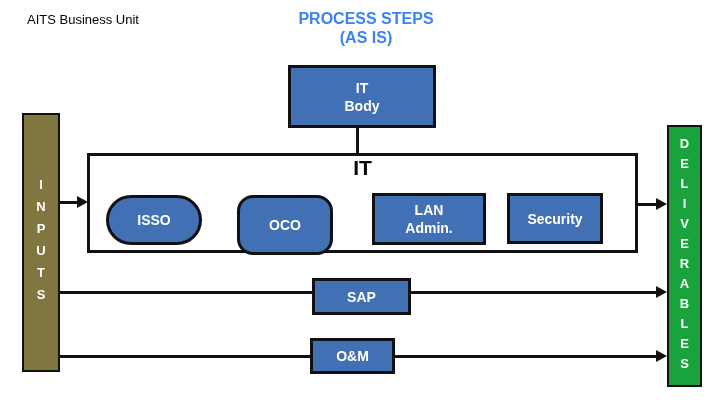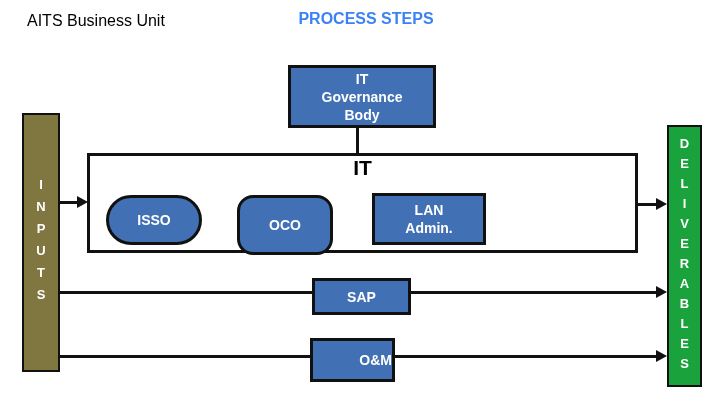--- a/index.html
+++ b/index.html
@@ -8,21 +8,21 @@
     width:717px;height:402px;
     background:#ffffff;
     font-family:"Liberation Sans","DejaVu Sans",sans-serif;
     overflow:hidden;
   }
   .abs{position:absolute;}
 
   
   .unit-label{
     left:27px;top:12px;
-    font-size:16px;color:#000;font-weight:400;
+    font-size:13px;color:#000;font-weight:400;
   }
   .page-title{
     left:270px;top:9px;width:192px;
     text-align:center;font-size:16px;font-weight:700;color:#3b82f6;
     line-height:19px;
   }
 
   
   .lane{
     border:2px solid #111;
@@ -43,21 +43,21 @@
     box-sizing:border-box;
     display:flex;flex-direction:column;align-items:center;justify-content:center;
     color:#fff;font-weight:700;font-size:14px;line-height:18px;text-align:center;
   }
   .governance{left:288px;top:65px;width:148px;height:63px;}
   .isso{left:106px;top:195px;width:96px;height:50px;border-radius:25px;}
   .oco{left:237px;top:195px;width:96px;height:60px;border-radius:16px;}
   .lan{left:372px;top:193px;width:114px;height:52px;}
   .security{left:507px;top:193px;width:96px;height:51px;}
   .sap{left:312px;top:278px;width:99px;height:37px;}
-  .om{left:310px;top:338px;width:85px;height:44px;align-items:flex-end;}
+  .om{left:310px;top:338px;width:85px;height:36px;}
 
   
   .it-container{
     left:87px;top:153px;width:551px;height:100px;
     border:3px solid #111;box-sizing:border-box;background:#fff;
   }
   .it-label{
     left:87px;top:156px;width:551px;
     text-align:center;font-size:21px;font-weight:700;color:#000;
   }
@@ -73,20 +73,21 @@
   }
 </style>
 </head>
 <body>
 
 <div id="canvas">
 
   <div class="abs unit-label">AITS Business Unit</div>
   <div class="abs page-title">
     <div>PROCESS STEPS</div>
+    <div>(AS IS)</div>
   </div>
 
   <div class="abs vline" style="left:356px;top:127px;height:27px;"></div>
 
   <div class="abs hline" style="left:56px;top:201px;width:24px;"></div>
   <div class="abs arrow-head" style="left:77px;top:196px;"></div>
 
   <div class="abs hline" style="left:637px;top:203px;width:20px;"></div>
   <div class="abs arrow-head" style="left:656px;top:198px;"></div>
 
@@ -105,34 +106,36 @@
 
   <div class="abs lane lane-inputs">
     <span class="vlabel">INPUTS</span>
   </div>
   <div class="abs lane lane-deliverables">
     <span class="vlabel vlabel-d">DELIVERABLES</span>
   </div>
 
   <div class="abs node governance">
     <div>IT</div>
-    <div>Governance</div>
     <div>Body</div>
   </div>
 
   <div class="abs node isso">
     <div>ISSO</div>
   </div>
   <div class="abs node oco">
     <div>OCO</div>
   </div>
   <div class="abs node lan">
     <div>LAN</div>
     <div>Admin.</div>
   </div>
+  <div class="abs node security">
+    <div>Security</div>
+  </div>
 
   <div class="abs node sap">
     <div>SAP</div>
   </div>
   <div class="abs node om">
     <div>O&amp;M</div>
   </div>
 
 </div>
 

